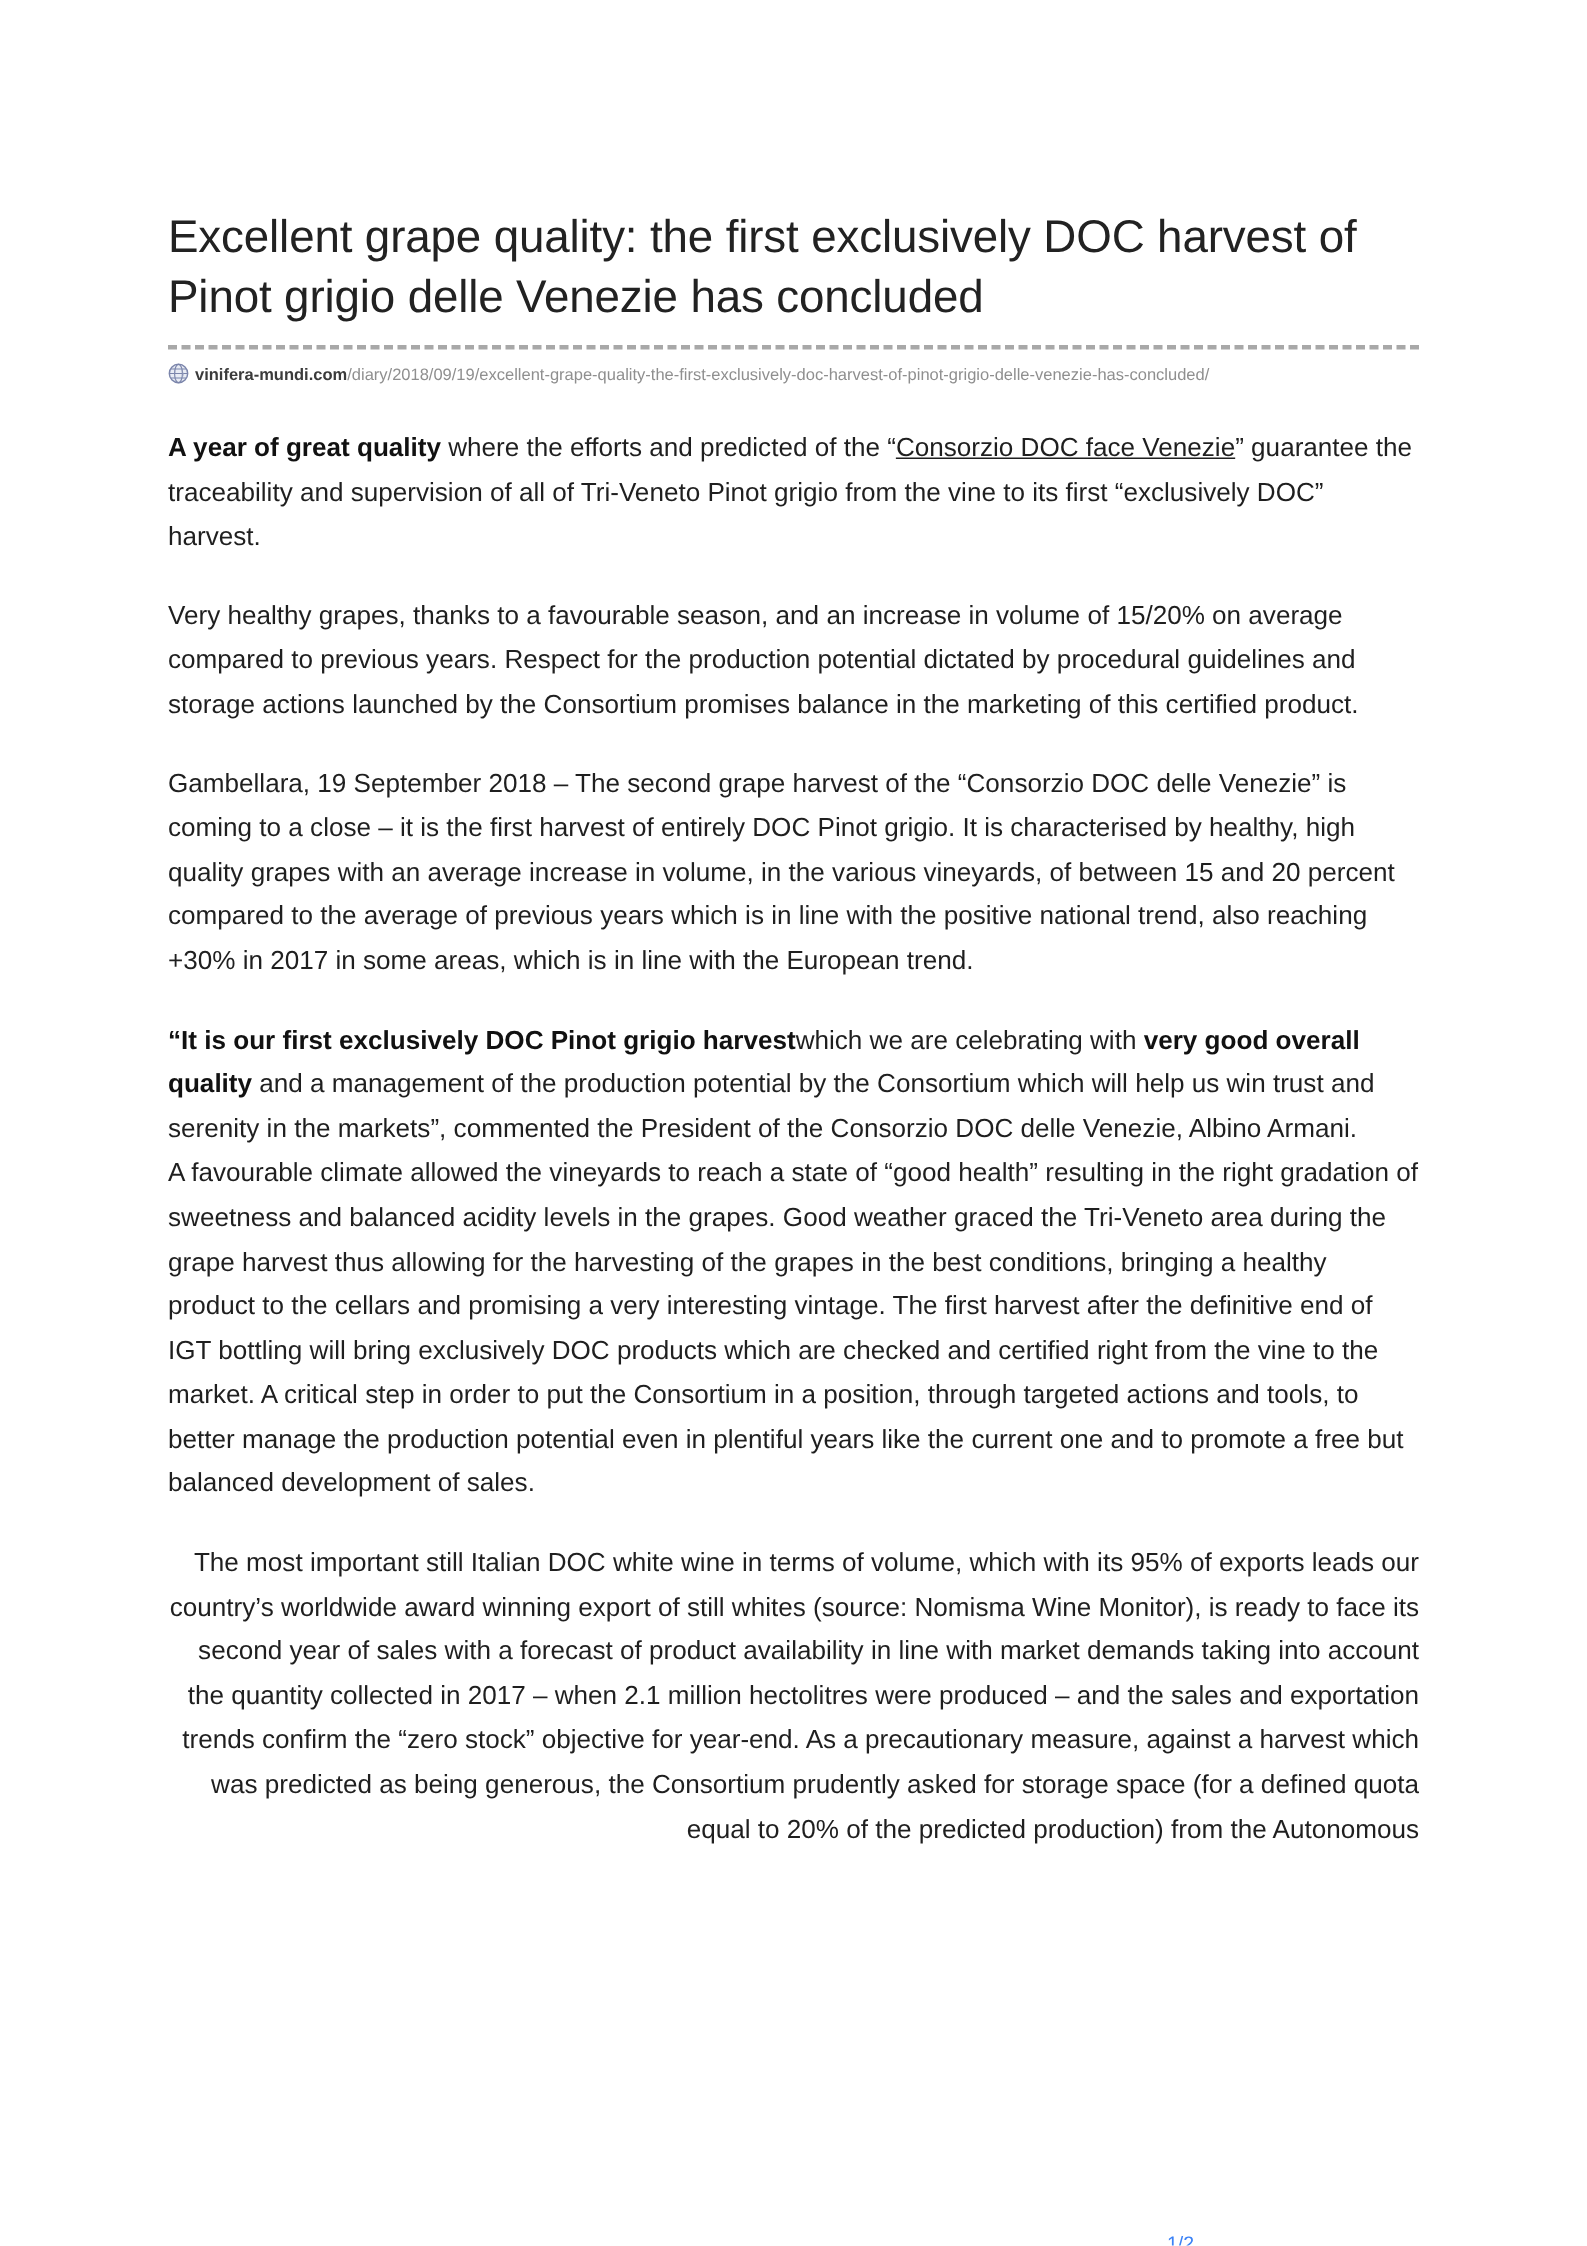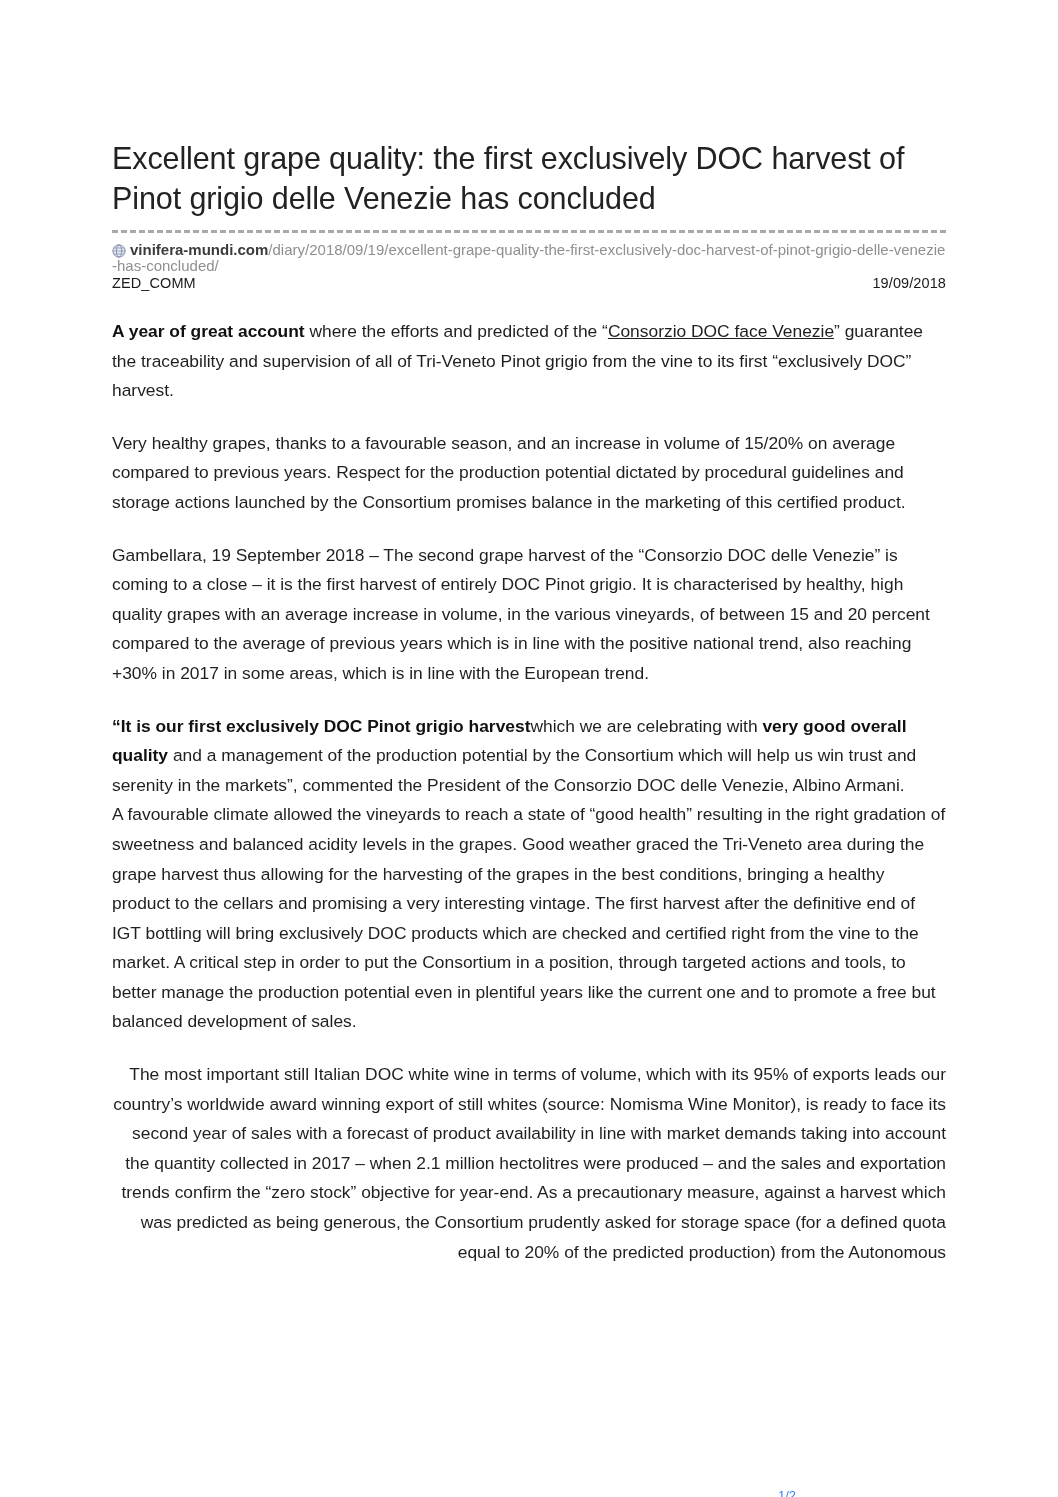--- a/index.html
+++ b/index.html
@@ -47,21 +47,21 @@
   .separator {
     margin-top: 12px;
     height: 0;
     border-top: 3px dashed #a8a8a8;
     width: 100%;
   }
 
   .url-row {
     margin-top: 9px;
     line-height: 16px;
-    font-size: 15px;
+    font-size: 11px;
     color: #8d8d8d;
   }
   .globe-icon {
     display: inline-block;
     vertical-align: -3px;
     width: 14px;
     height: 14px;
     margin-right: 4px;
   }
   .url-domain {
@@ -127,28 +127,24 @@
         <svg viewBox="0 0 16 16" width="14" height="14" xmlns="http://www.w3.org/2000/svg">
           <circle cx="8" cy="8" r="7" fill="#e9ecf4" stroke="#7b85ab" stroke-width="1.1"></circle>
           <ellipse cx="8" cy="8" rx="3" ry="7" fill="none" stroke="#7b85ab" stroke-width="0.9"></ellipse>
           <path d="M1.2 8 H14.8 M2.3 4.6 H13.7 M2.3 11.4 H13.7" stroke="#7b85ab" stroke-width="0.8" fill="none"></path>
           <path d="M4.2 3.2 C6 5 6.2 7 5 9 C4 10.6 4.6 12 6 13.2" fill="#97a0c0" opacity="0.55"></path>
           <path d="M10.5 3.6 C9.4 5.4 10.8 6.4 11.8 7.2 C12.6 7.9 12.4 9.6 11 11" fill="#97a0c0" opacity="0.55"></path>
         </svg>
       </span><span class="url-domain">vinifera-mundi.com</span><span class="url-path">/diary/2018/09/19/excellent-grape-quality-the-first-exclusively-doc-harvest-of-pinot-grigio-delle-venezie-has-concluded/</span>
     </div>
 
-    <div class="meta-row">
-      <span class="meta-source">ZED_COMM</span>
-      <span class="meta-date">19/09/2018</span>
-    </div>
 
     <div class="body-text">
 
-      <p><b>A year of great account</b><span> where the efforts and predicted of the “</span><span class="link">Consorzio DOC face Venezie</span><span>” guarantee the traceability and supervision of all of Tri-Veneto Pinot grigio from the vine to its first “exclusively DOC” harvest.</span></p>
+      <p><b>A year of great quality</b><span> where the efforts and predicted of the “</span><span class="link">Consorzio DOC face Venezie</span><span>” guarantee the traceability and supervision of all of Tri-Veneto Pinot grigio from the vine to its first “exclusively DOC” harvest.</span></p>
 
       <p>Very healthy grapes, thanks to a favourable season, and an increase in volume of 15/20% on average compared to previous years. Respect for the production potential dictated by procedural guidelines and storage actions launched by the Consortium promises balance in the marketing of this certified product.</p>
 
       <p>Gambellara, 19 September 2018 – The second grape harvest of the “Consorzio DOC delle Venezie” is coming to a close – it is the first harvest of entirely DOC Pinot grigio. It is characterised by healthy, high quality grapes with an average increase in volume, in the various vineyards, of between 15 and 20 percent compared to the average of previous years which is in line with the positive national trend, also reaching +30% in 2017 in some areas, which is in line with the European trend.</p>
 
       <p><b>“It is our first exclusively DOC Pinot grigio harvest</b><span>which we are celebrating with </span><b>very good overall quality</b><span> and a management of the production potential by the Consortium which will help us win trust and serenity in the markets”, commented the President of the Consorzio DOC delle Venezie, Albino Armani.</span><br><span>A favourable climate allowed the vineyards to reach a state of “good health” resulting in the right gradation of sweetness and balanced acidity levels in the grapes. Good weather graced the Tri-Veneto area during the grape harvest thus allowing for the harvesting of the grapes in the best conditions, bringing a healthy product to the cellars and promising a very interesting vintage. The first harvest after the definitive end of IGT bottling will bring exclusively DOC products which are checked and certified right from the vine to the market. A critical step in order to put the Consortium in a position, through targeted actions and tools, to better manage the production potential even in plentiful years like the current one and to promote a free but balanced development of sales.</span></p>
 
       <p>The most important still Italian DOC white wine in terms of volume, which with its 95% of exports leads our country’s worldwide award winning export of still whites (source: Nomisma Wine Monitor), is ready to face its second year of sales with a forecast of product availability in line with market demands taking into account the quantity collected in 2017 – when 2.1 million hectolitres were produced – and the sales and exportation trends confirm the “zero stock” objective for year-end. As a precautionary measure, against a harvest which was predicted as being generous, the Consortium prudently asked for storage space (for a defined quota equal to 20% of the predicted production) from the Autonomous</p>
 
     </div>

